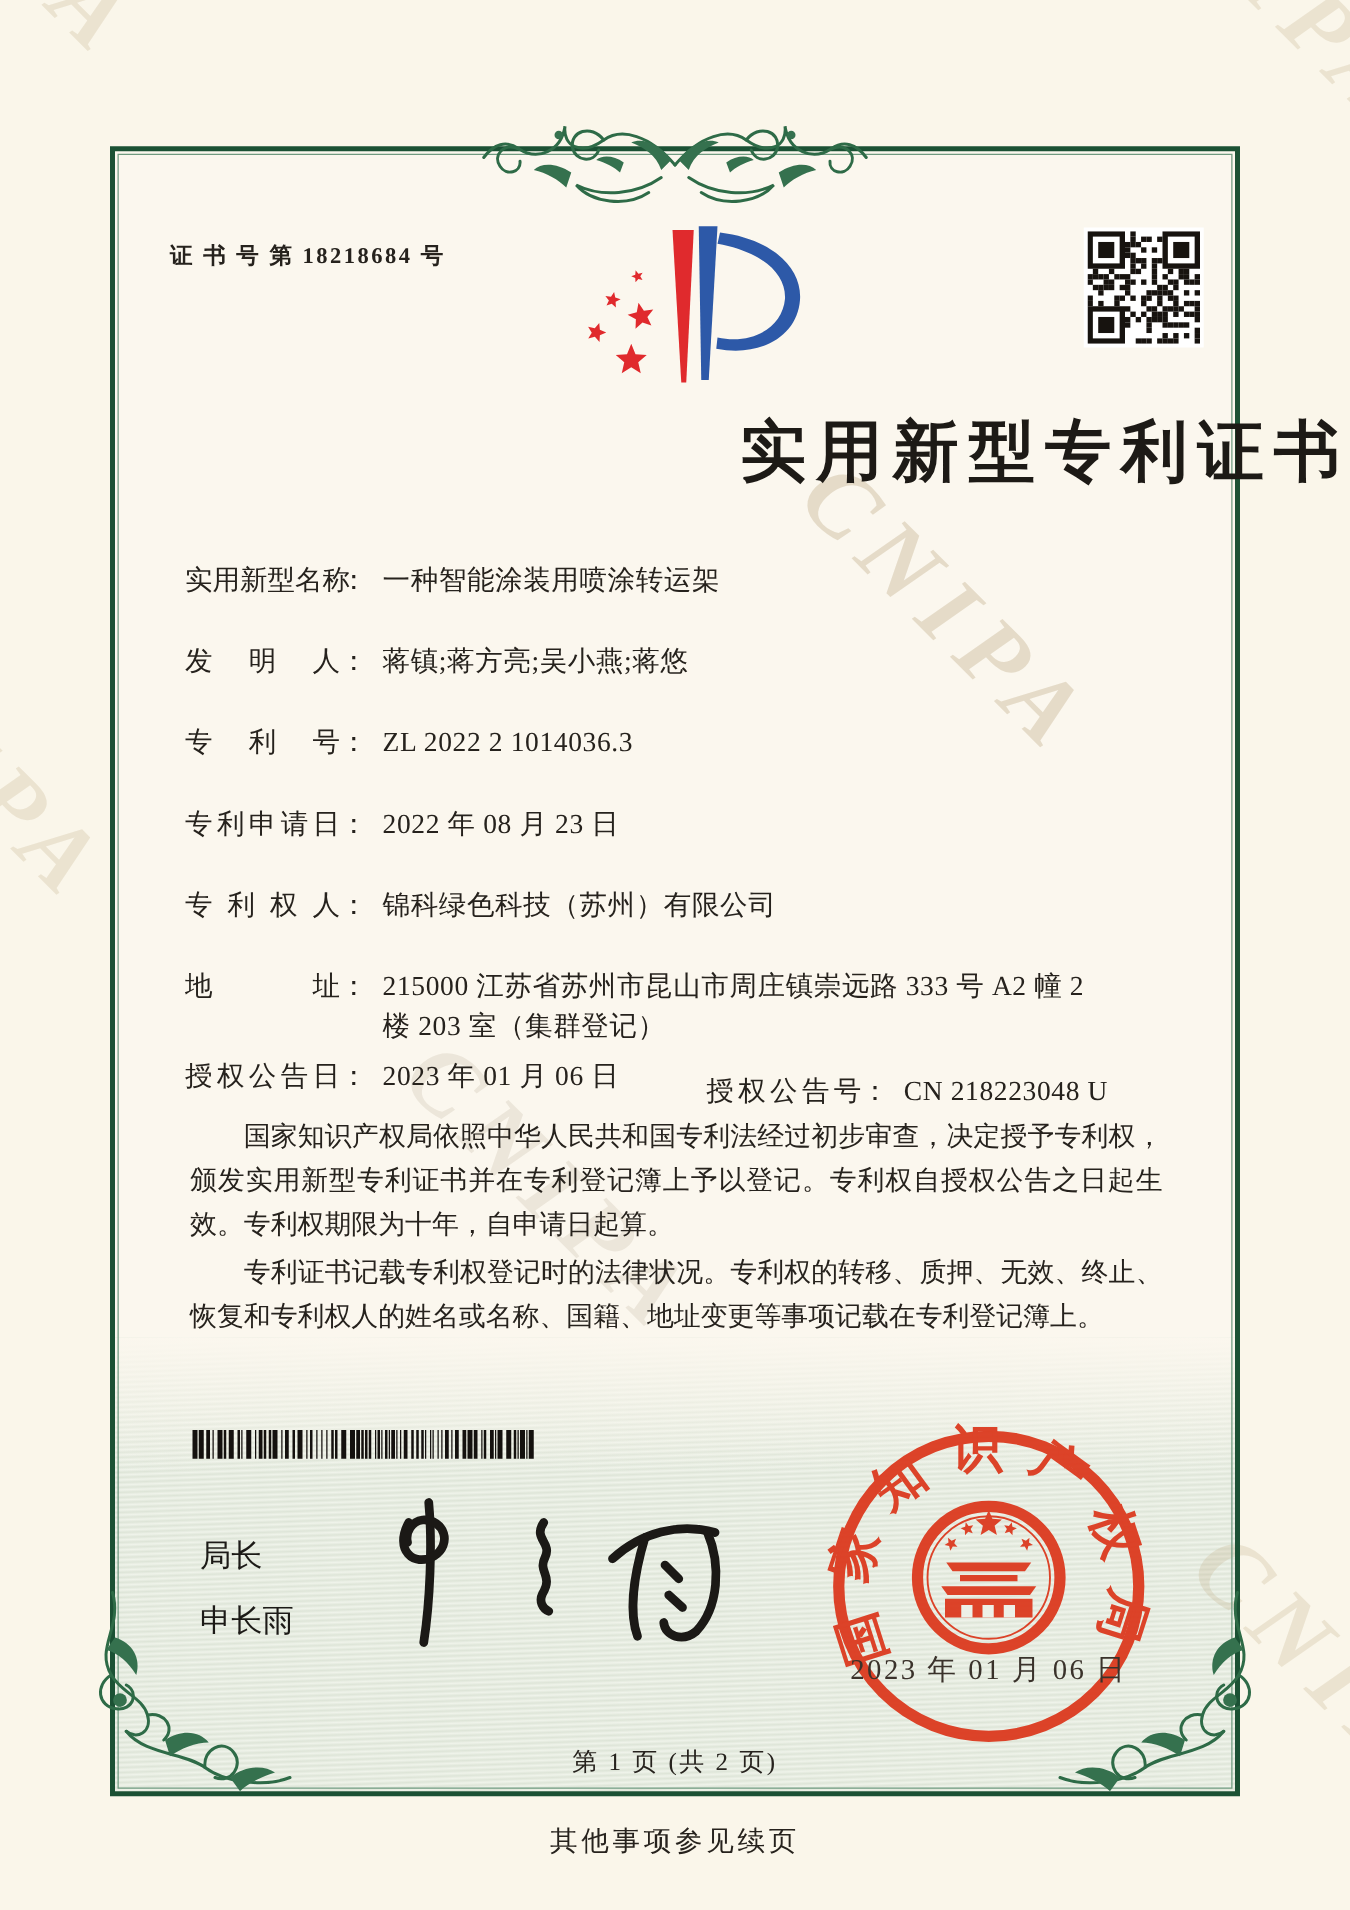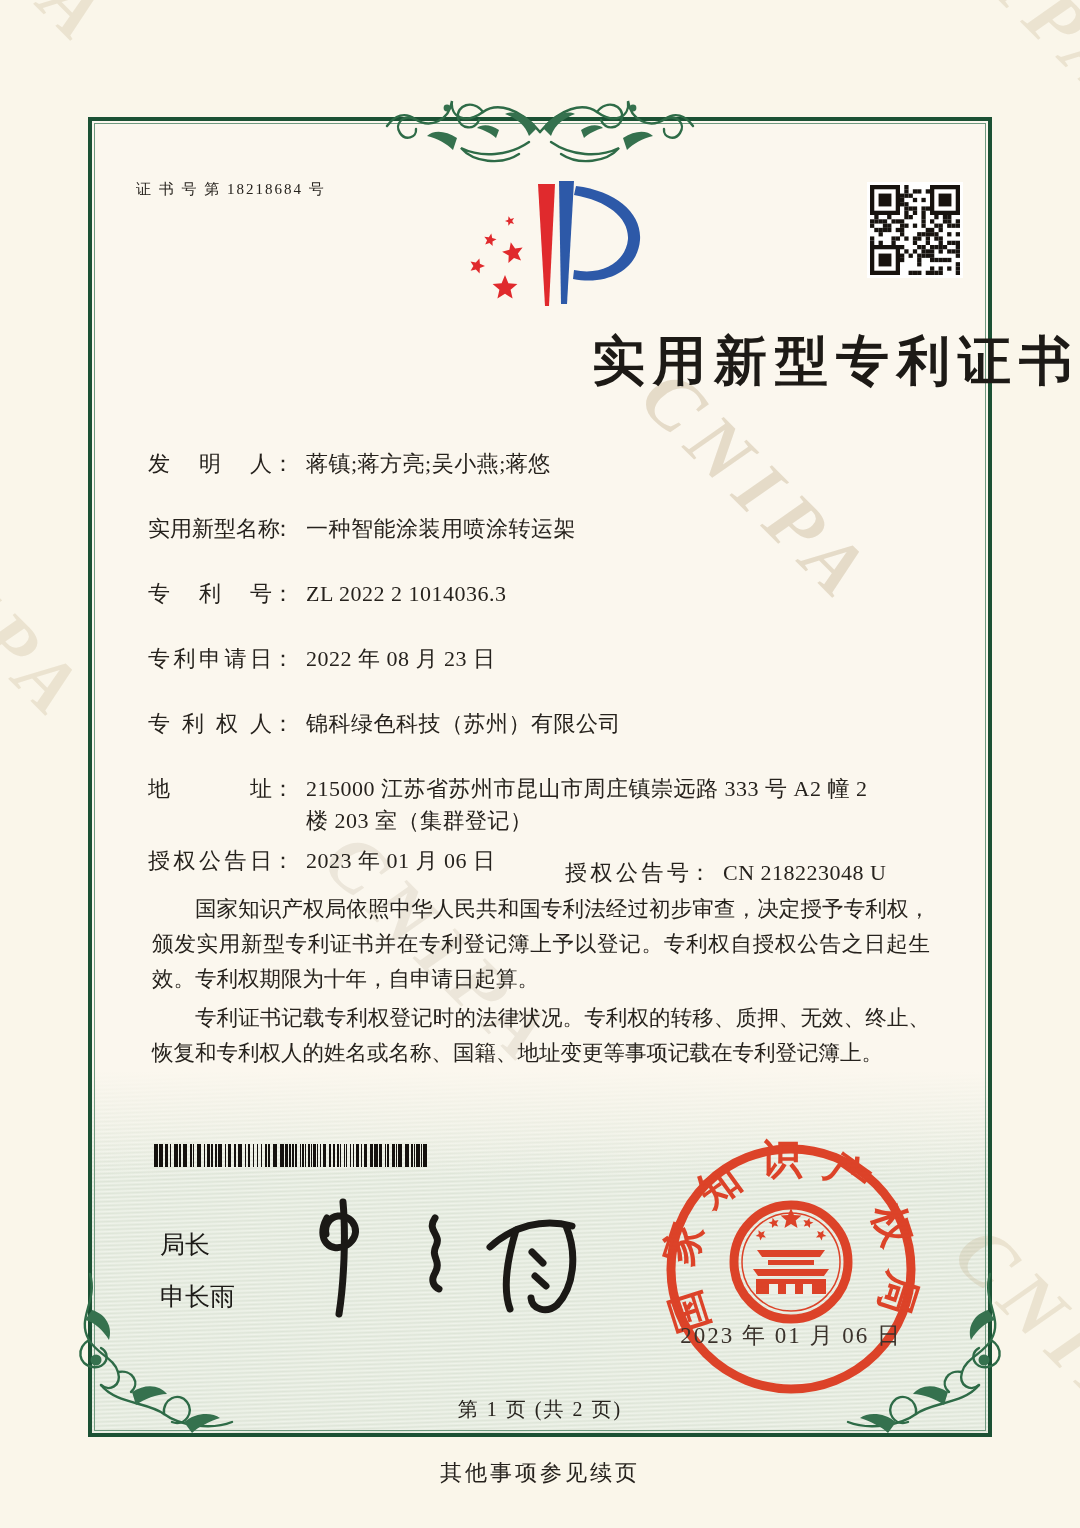--- a/index.html
+++ b/index.html
@@ -24,21 +24,21 @@
         background:
           linear-gradient(180deg,#fbf7ee 0%,rgba(251,247,238,0) 30%),
           repeating-linear-gradient(178deg,#dee5d8 0px,#eff3ea 2px,#dee5d8 4px);}
   .inner-bg{position:absolute;left:92px;top:121px;width:896px;height:1304px;background:#fbf7ee;z-index:0;}
   
   .top-orn{position:absolute;left:375px;top:86px;width:330px;height:96px;z-index:3;}
   .corner{position:absolute;width:175px;height:172px;z-index:3;}
   .corner-l{left:62px;top:1272px;}
   .corner-r{left:843px;top:1272px;transform:scaleX(-1);}
   
-  .cert-no{position:absolute;left:136px;top:180px;font-size:15px;letter-spacing:2px;z-index:3;}
+  .cert-no{position:absolute;left:136px;top:192px;font-size:18px;letter-spacing:2px;z-index:3;font-weight:bold;}
   .logo{position:absolute;left:452px;top:178px;width:196px;height:136px;z-index:3;}
   .qr{position:absolute;left:867px;top:182px;width:96px;height:96px;background:#ffffff;padding:3px;
       box-sizing:border-box;z-index:3;}
   .qr svg{display:block;width:100%;height:100%;fill:#17130f;}
   .title{position:absolute;left:0;top:326px;width:100%;text-align:right;font-size:53px;
          font-weight:700;letter-spacing:8px;color:#1d1a16;z-index:3;}
   
   .fields{position:absolute;left:148px;top:448px;width:786px;font-size:22px;z-index:3;}
   .frow{line-height:32px;margin-bottom:33px;white-space:nowrap;}
   .flabel{display:inline-block;width:124px;text-align:justify;text-align-last:justify;}
@@ -287,24 +287,24 @@
         <rect x="0" y="63" width="31.5" height="31.5"></rect>
         <rect fill="#fff" x="4.5" y="67.5" width="22.5" height="22.5"></rect>
         <rect x="9" y="72" width="13.5" height="13.5"></rect>
       </svg>
   </div>
 
   <div class="title">实用新型专利证书</div>
 
   <div class="fields">
     <div class="frow">
+      <span class="flabel">实用新型名称</span><span class="colon">：</span><span class="fvalue">一种智能涂装用喷涂转运架</span>
+    </div>
+    <div class="frow">
       <span class="flabel">发明人</span><span class="colon">：</span><span class="fvalue">蒋镇;蒋方亮;吴小燕;蒋悠</span>
-    </div>
-    <div class="frow">
-      <span class="flabel">实用新型名称</span><span class="colon">：</span><span class="fvalue">一种智能涂装用喷涂转运架</span>
     </div>
     <div class="frow">
       <span class="flabel">专利号</span><span class="colon">：</span><span class="fvalue">ZL 2022 2 1014036.3</span>
     </div>
     <div class="frow">
       <span class="flabel">专利申请日</span><span class="colon">：</span><span class="fvalue">2022 年 08 月 23 日</span>
     </div>
     <div class="frow">
       <span class="flabel">专利权人</span><span class="colon">：</span><span class="fvalue">锦科绿色科技（苏州）有限公司</span>
     </div>

